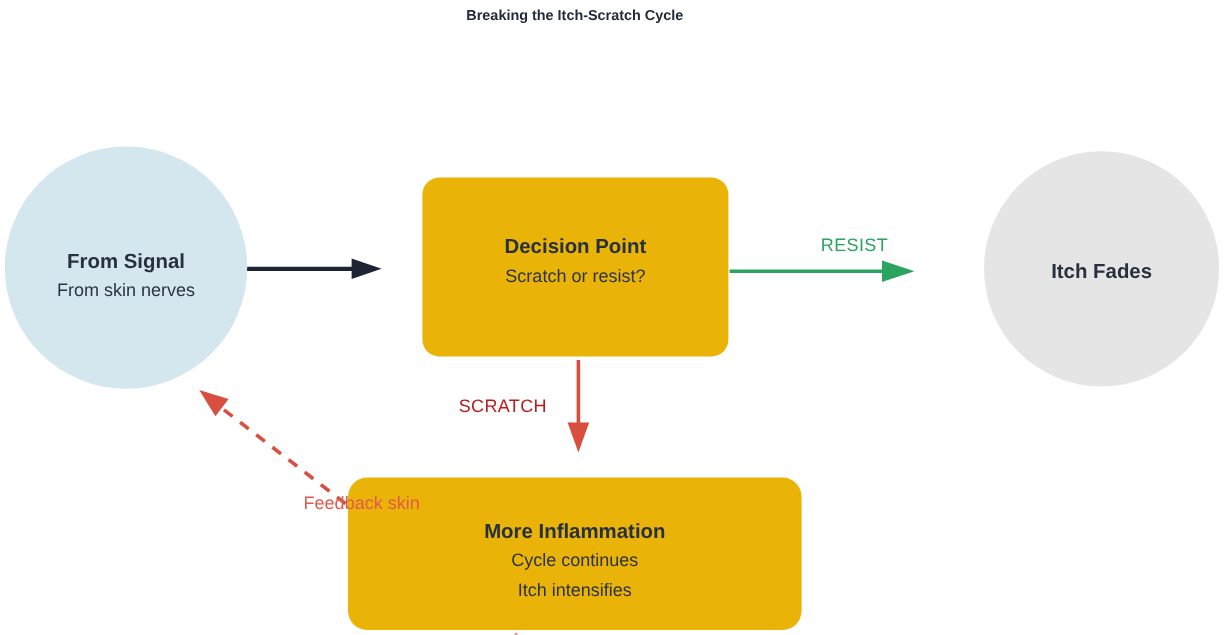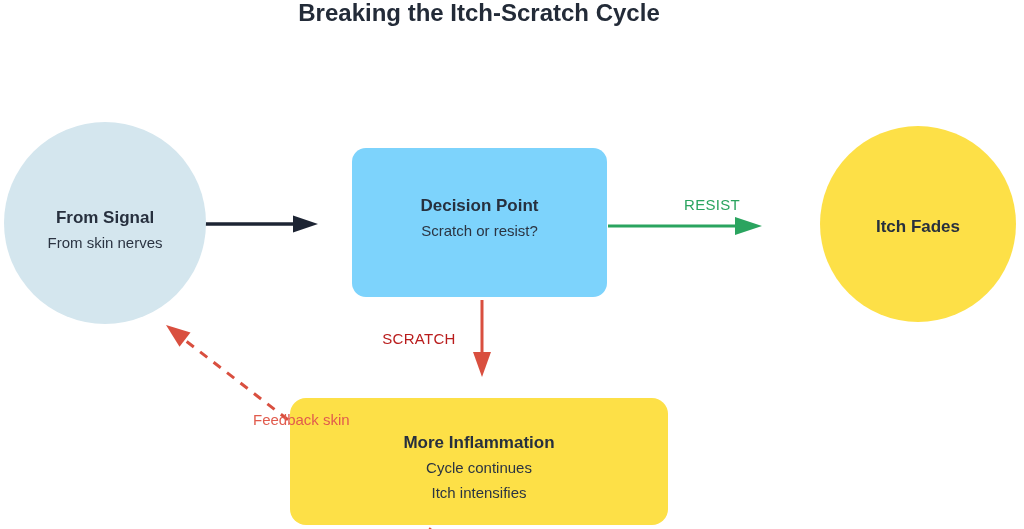--- a/index.html
+++ b/index.html
@@ -11,21 +11,21 @@
     overflow: hidden;
     font-family: "Liberation Sans", sans-serif;
     color: #27303e;
   }
   .diagram-title {
     position: absolute;
     top: 0px;
     left: 479px;
     transform: translateX(-50%);
     white-space: nowrap;
-    font-size: 24px;
+    font-size: 12px;
     font-weight: 700;
     color: #232b38;
     line-height: 26px;
   }
   .node {
     position: absolute;
     display: flex;
     flex-direction: column;
     align-items: center;
     justify-content: center;
@@ -46,34 +46,34 @@
   .circle { border-radius: 50%; }
   .node-itch-signal {
     left: 4px; top: 122px;
     width: 202px; height: 202px;
     background: #d4e6ee;
     padding-top: 14px; box-sizing: border-box;
   }
   .node-decision {
     left: 352px; top: 148px;
     width: 255px; height: 149px;
-    background: #7dd3fc;
+    background: #eab308;
     border-radius: 14px;
     padding-bottom: 8px; box-sizing: border-box;
   }
   .node-itch-fades {
     left: 820px; top: 126px;
     width: 196px; height: 196px;
-    background: #fde047;
+    background: #e5e5e5;
     padding-top: 6px; box-sizing: border-box;
   }
   .node-inflammation {
     left: 290px; top: 398px;
     width: 378px; height: 127px;
-    background: #fde047;
+    background: #eab308;
     border-radius: 16px;
     padding-top: 12px; box-sizing: border-box;
   }
   .arrows-layer {
     position: absolute;
     left: 0; top: 0;
     width: 1024px; height: 529px;
     pointer-events: none;
   }
   .edge-label {

